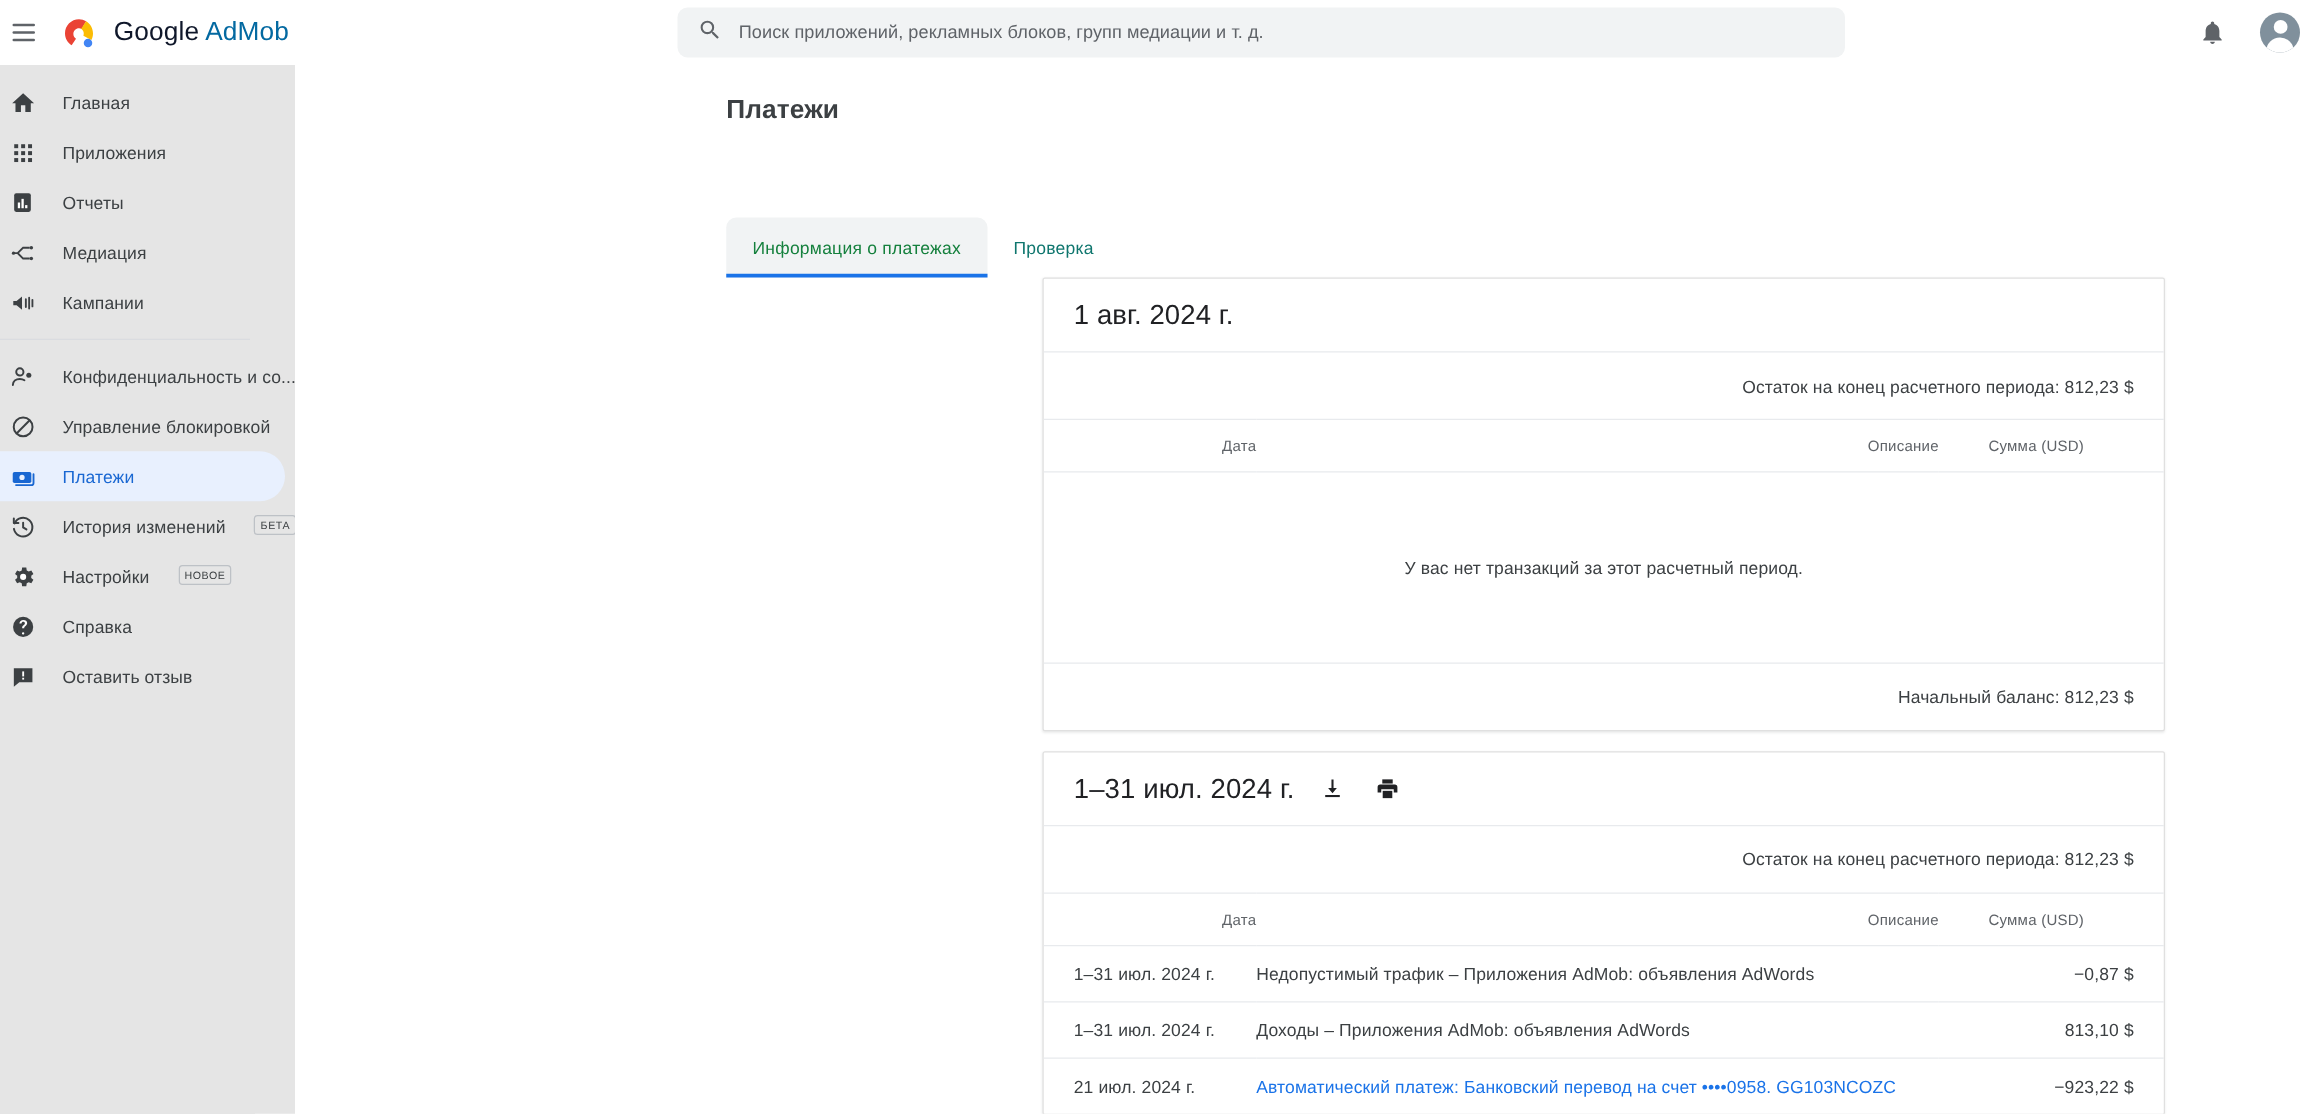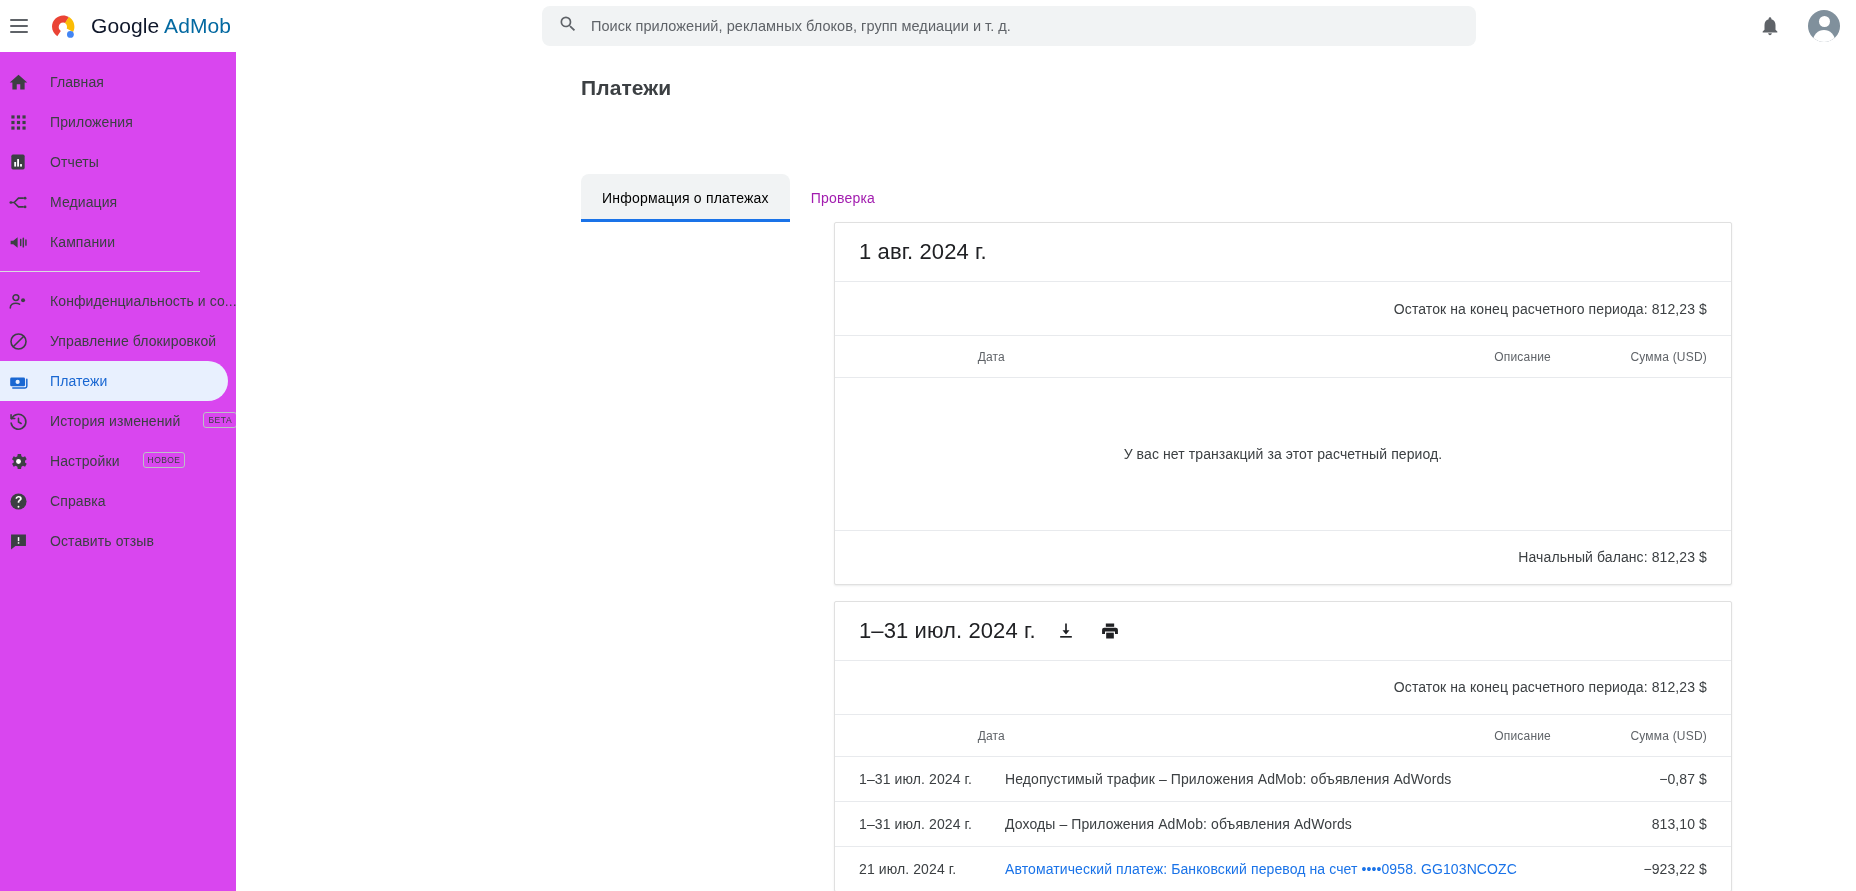--- a/index.html
+++ b/index.html
@@ -91,21 +91,21 @@
     width: 22px; height: 18px; border-radius: 11px 11px 0 0;
     background: #fff; left: 5px; top: 20px;
   }
 
   
   .sidebar {
     position: absolute;
     top: 52px; left: 0;
     width: 236px;
     height: 839px;
-    background: #d946ef;
+    background: #e5e5e5;
     padding-top: 10px;
   }
   .nav-item {
     height: 40px;
     display: flex;
     align-items: center;
     padding-left: 2px;
     margin: 0 8px 0 0;
     border-radius: 0 20px 20px 0;
     cursor: pointer;
@@ -168,27 +168,27 @@
     position: absolute;
     left: 345px; top: 122px;
     display: flex;
     align-items: stretch;
     height: 48px;
   }
   .tab {
     padding: 0 21px;
     display: flex; align-items: center;
     font-size: 14px;
-    color: #a21caf;
+    color: #0f766e;
     cursor: pointer;
     letter-spacing: .2px;
     position: relative;
     border-radius: 8px 8px 0 0;
   }
-  .tab.active { color: #000000; background: #f1f3f4; }
+  .tab.active { color: #15803d; background: #f1f3f4; }
   .tab.active::after {
     content: "";
     position: absolute;
     left: 0; right: 0; bottom: 0;
     height: 3px;
     background: #1a73e8;
   }
 
   .cards {
     position: absolute;
@@ -236,21 +236,21 @@
   table.txn th {
     font-size: 12px;
     font-weight: 400;
     color: #5f6368;
     text-align: right;
     padding: 14px 0 13px 0;
     letter-spacing: .2px;
   }
   table.txn th.c-date { padding-left: 24px; width: 170px; }
   table.txn th.c-desc { width: auto; }
-  table.txn th.c-amt { text-align: right; padding-right: 24px; width: 180px; }
+  table.txn th.c-amt { text-align: center; padding-right: 24px; width: 180px; }
 
   table.txn tbody tr { border-top: 1px solid #e8eaed; }
   table.txn td {
     font-size: 14px;
     color: #3c4043;
     padding: 14px 0 14px 0;
     letter-spacing: .1px;
     vertical-align: middle;
   }
   table.txn td.c-date { padding-left: 24px; white-space: nowrap; }

